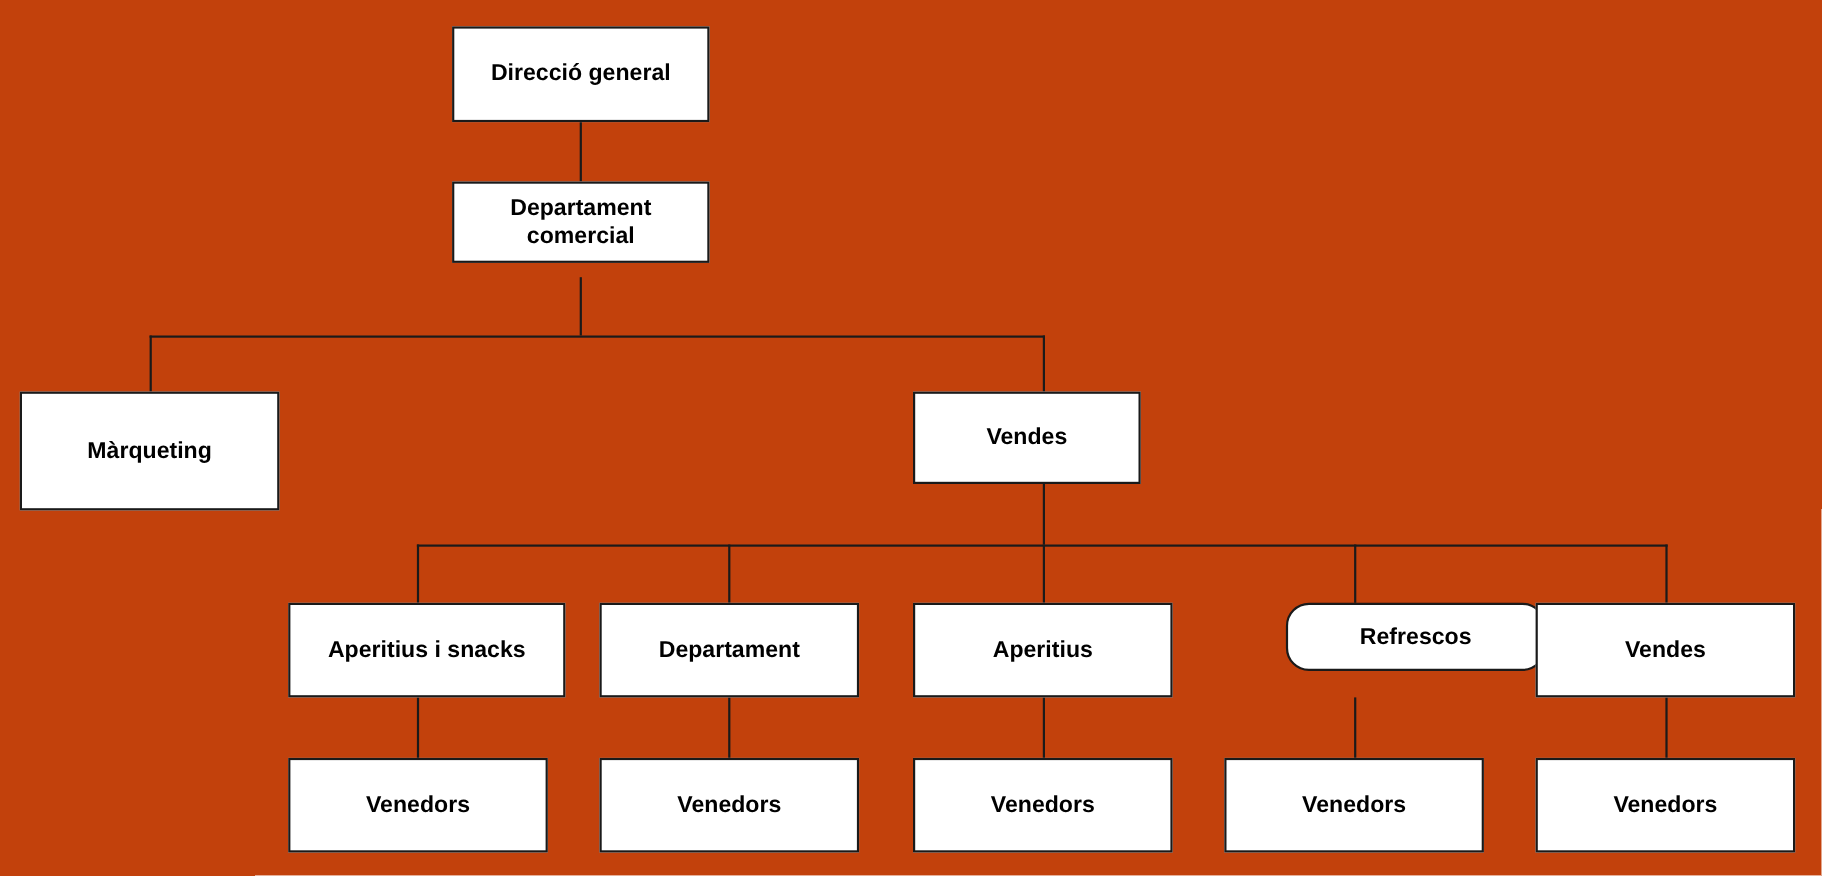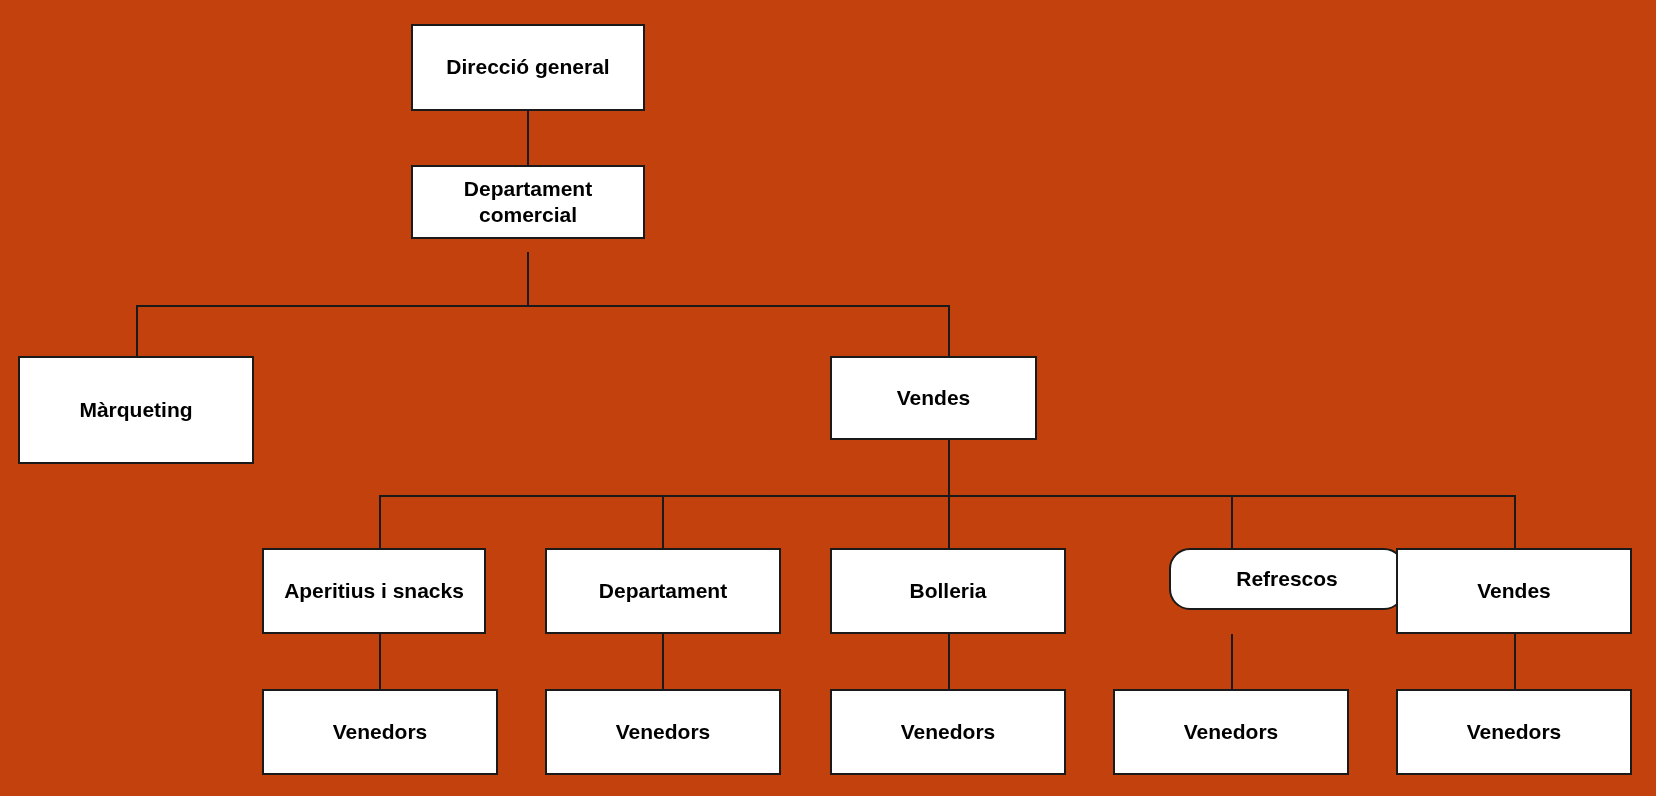--- a/index.html
+++ b/index.html
@@ -77,28 +77,28 @@
       <div class="node" style="left: 411px; top: 165px; width: 234px; height: 74px; border-color: rgb(26, 26, 26); background: rgb(255, 255, 255); color: rgb(0, 0, 0);">
         <span class="node-label">Departament
 comercial</span>
       </div>
       <div class="node" style="left: 18px; top: 356px; width: 236px; height: 108px; border-color: rgb(26, 26, 26); background: rgb(255, 255, 255); color: rgb(0, 0, 0);">
         <span class="node-label">Màrqueting</span>
       </div>
       <div class="node" style="left: 830px; top: 356px; width: 207px; height: 84px; border-color: rgb(26, 26, 26); background: rgb(255, 255, 255); color: rgb(0, 0, 0);">
         <span class="node-label">Vendes</span>
       </div>
-      <div class="node" style="left: 262px; top: 548px; width: 224px; height: 86px; border-color: rgb(26, 26, 26); background: rgb(255, 255, 255); color: rgb(0, 0, 0);">
+      <div class="node" style="left: 262px; top: 548px; width: 252px; height: 86px; border-color: rgb(26, 26, 26); background: rgb(255, 255, 255); color: rgb(0, 0, 0);">
         <span class="node-label">Aperitius i snacks</span>
       </div>
       <div class="node" style="left: 545px; top: 548px; width: 236px; height: 86px; border-color: rgb(26, 26, 26); background: rgb(255, 255, 255); color: rgb(0, 0, 0);">
         <span class="node-label">Departament</span>
       </div>
       <div class="node" style="left: 830px; top: 548px; width: 236px; height: 86px; border-color: rgb(26, 26, 26); background: rgb(255, 255, 255); color: rgb(0, 0, 0);">
-        <span class="node-label">Bolleria</span>
+        <span class="node-label">Aperitius</span>
       </div>
       <div class="node" style="left: 1169px; top: 548px; width: 236px; height: 62px; border-color: rgb(26, 26, 26); background: rgb(255, 255, 255); color: rgb(0, 0, 0); border-radius: 21px;">
         <span class="node-label">Refrescos</span>
       </div>
       <div class="node" style="left: 1396px; top: 548px; width: 236px; height: 86px; border-color: rgb(26, 26, 26); background: rgb(255, 255, 255); color: rgb(0, 0, 0);">
         <span class="node-label">Vendes</span>
       </div>
       <div class="node" style="left: 262px; top: 689px; width: 236px; height: 86px; border-color: rgb(26, 26, 26); background: rgb(255, 255, 255); color: rgb(0, 0, 0);">
         <span class="node-label">Venedors</span>
       </div>

